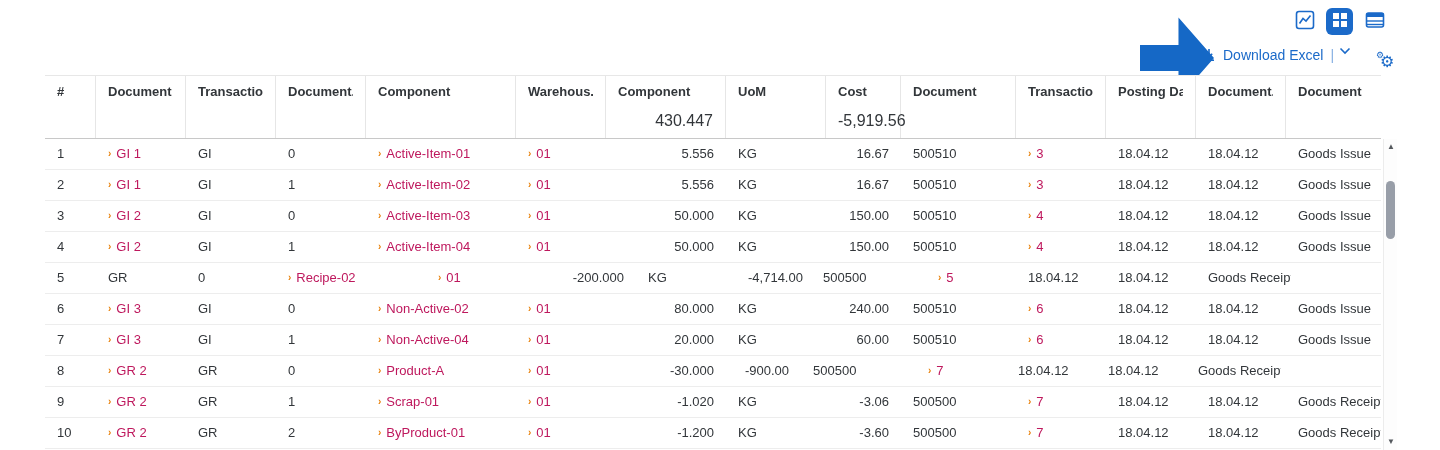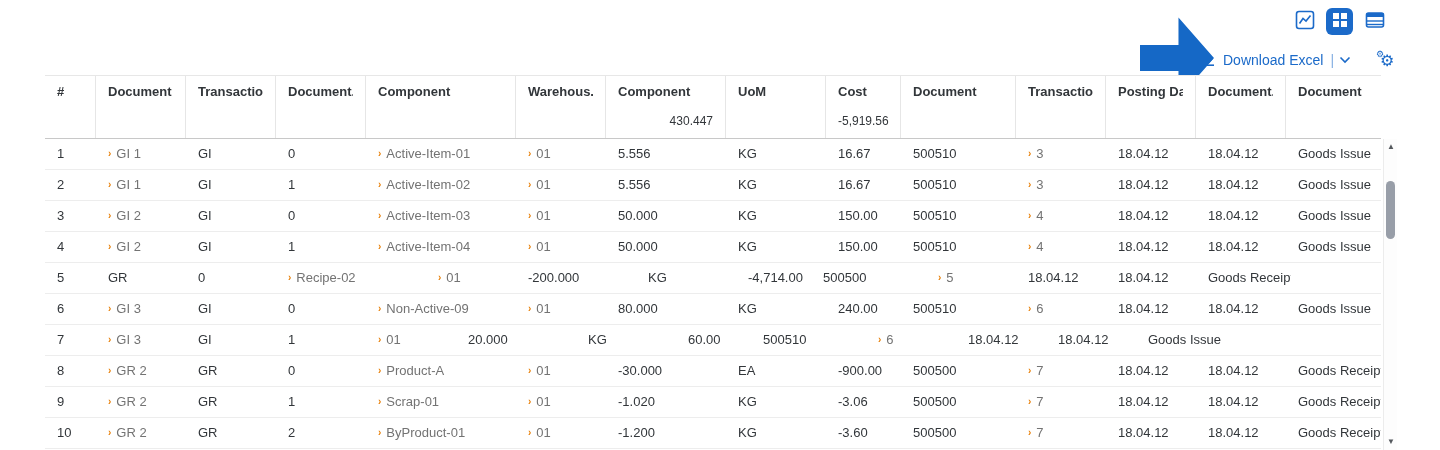--- a/index.html
+++ b/index.html
@@ -7,48 +7,48 @@
   body { font-family:"Liberation Sans", sans-serif; color:#32363a; }
   .page { position:relative; width:1440px; height:450px; background:#ffffff; overflow:hidden; }
 
   
   .view-switch { position:absolute; top:8px; left:1291px; display:flex; gap:8px; align-items:center; }
   .vs-btn { width:27px; height:27px; border:none; background:transparent; border-radius:6px;
             display:flex; align-items:center; justify-content:center; cursor:pointer; padding:0; }
   .vs-btn.selected { background:#1b6ac9; }
 
   
-  .export-bar { position:absolute; top:47px; left:1201px; display:flex; align-items:center; height:26px; }
+  .export-bar { position:absolute; top:47px; left:1201px; display:flex; align-items:flex-start; height:26px; }
   .dl-icon { display:flex; align-items:center; margin-right:6px; }
   .dl-link { color:#1b6ac9; font-size:14px; text-decoration:none; cursor:pointer; white-space:nowrap; }
   .pipe { color:#1b6ac9; opacity:.55; font-size:14px; margin:0 5px 0 7px; }
   .chev-down { display:flex; align-items:center; cursor:pointer; }
   .gear-btn { border:none; background:transparent; cursor:pointer; margin-left:22px;
               display:flex; align-items:center; justify-content:center; width:28px; height:28px; }
 
   
   .annotation-arrow { position:absolute; left:1140px; top:12px; width:74px; height:92px; background:#1568c6;
     clip-path: polygon(0 36%, 52% 36%, 52% 6%, 100% 50%, 52% 94%, 52% 64%, 0 64%); }
 
   
   .table { position:absolute; left:45px; top:75px; width:1336px; }
   .thead { display:flex; border-top:1px solid #e7e7e7; border-bottom:1px solid #c8c8c8; background:#fff; }
   .hc { height:62px; border-right:1px solid #e6e6e6; padding:0 12px; display:flex; flex-direction:column; }
   .hc:last-child { border-right:none; }
   .hlabel { height:31px; line-height:31px; font-size:13px; font-weight:700; color:#32363a;
             white-space:nowrap; overflow:hidden; }
-  .htotal { height:31px; line-height:28px; font-size:12px; color:#32363a; white-space:nowrap; }
+  .htotal { height:31px; line-height:28px; font-size:16px; color:#32363a; white-space:nowrap; }
   .htotal.num { text-align:right; }
 
   .tbody { background:#fff; }
   .tr { display:flex; height:31px; border-bottom:1px solid #ededed; align-items:center; }
   .td { padding:0 12px; font-size:13px; white-space:nowrap; overflow:hidden; height:31px; line-height:30px; }
-  .td.num { text-align:left; }
+  .td.num { text-align:right; }
   .chev { color:#e8820d; font-size:10px; margin-right:5px; position:relative; top:-1px; font-weight:700; }
-  .cell-link { color:#737373; text-decoration:none; cursor:pointer; }
+  .cell-link { color:#be185d; text-decoration:none; cursor:pointer; }
 
   
   .c0{width:51px}.c1{width:90px}.c2{width:90px}.c3{width:90px}.c4{width:150px}.c5{width:90px}
   .c6{width:120px}.c7{width:100px}.c8{width:75px}.c9{width:115px}.c10{width:90px}.c11{width:90px}
   .c12{width:90px}.c13{width:95px}
   .hc,.td { flex:0 0 auto; }
 
   
   .scrollbar { position:absolute; left:1383px; top:139px; width:14px; height:311px; background:#fdfdfd;
                border-left:1px solid #ececec; }
@@ -258,55 +258,55 @@
           <div class="td c10"><span class="chev">›</span><a class="cell-link">5</a></div>
           <div class="td c11">18.04.12</div>
           <div class="td c12">18.04.12</div>
           <div class="td c13">Goods Receipt</div>
         </div>
         <div class="tr">
           <div class="td c0">6</div>
           <div class="td c1"><span class="chev">›</span><a class="cell-link">GI 3</a></div>
           <div class="td c2">GI</div>
           <div class="td c3">0</div>
-          <div class="td c4"><span class="chev">›</span><a class="cell-link">Non-Active-09</a></div>
+          <div class="td c4"><span class="chev">›</span><a class="cell-link">Non-Active-02</a></div>
           <div class="td c5"><span class="chev">›</span><a class="cell-link">01</a></div>
           <div class="td c6 num">80.000</div>
           <div class="td c7">KG</div>
           <div class="td c8 num">240.00</div>
           <div class="td c9">500510</div>
           <div class="td c10"><span class="chev">›</span><a class="cell-link">6</a></div>
           <div class="td c11">18.04.12</div>
           <div class="td c12">18.04.12</div>
           <div class="td c13">Goods Issue</div>
         </div>
         <div class="tr">
           <div class="td c0">7</div>
           <div class="td c1"><span class="chev">›</span><a class="cell-link">GI 3</a></div>
           <div class="td c2">GI</div>
           <div class="td c3">1</div>
+          <div class="td c4"><span class="chev">›</span><a class="cell-link">Non-Active-04</a></div>
           <div class="td c5"><span class="chev">›</span><a class="cell-link">01</a></div>
           <div class="td c6 num">20.000</div>
           <div class="td c7">KG</div>
           <div class="td c8 num">60.00</div>
           <div class="td c9">500510</div>
           <div class="td c10"><span class="chev">›</span><a class="cell-link">6</a></div>
           <div class="td c11">18.04.12</div>
           <div class="td c12">18.04.12</div>
           <div class="td c13">Goods Issue</div>
         </div>
         <div class="tr">
           <div class="td c0">8</div>
           <div class="td c1"><span class="chev">›</span><a class="cell-link">GR 2</a></div>
           <div class="td c2">GR</div>
           <div class="td c3">0</div>
           <div class="td c4"><span class="chev">›</span><a class="cell-link">Product-A</a></div>
           <div class="td c5"><span class="chev">›</span><a class="cell-link">01</a></div>
           <div class="td c6 num">-30.000</div>
-          <div class="td c7">EA</div>
           <div class="td c8 num">-900.00</div>
           <div class="td c9">500500</div>
           <div class="td c10"><span class="chev">›</span><a class="cell-link">7</a></div>
           <div class="td c11">18.04.12</div>
           <div class="td c12">18.04.12</div>
           <div class="td c13">Goods Receipt</div>
         </div>
         <div class="tr">
           <div class="td c0">9</div>
           <div class="td c1"><span class="chev">›</span><a class="cell-link">GR 2</a></div>

